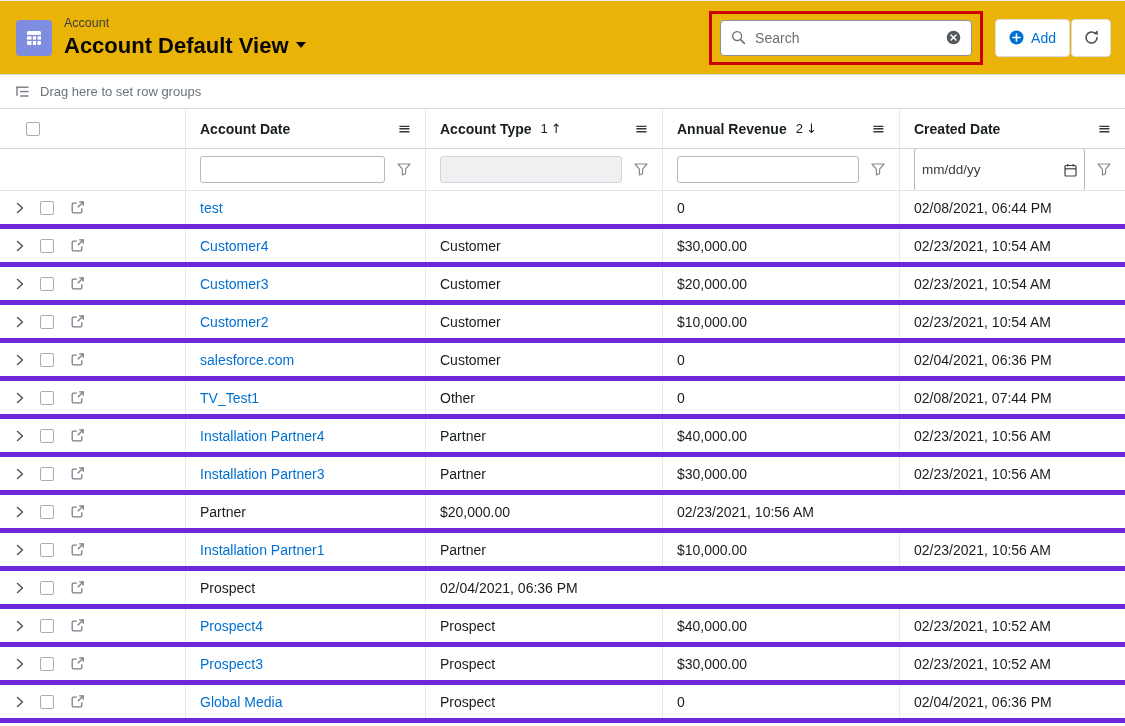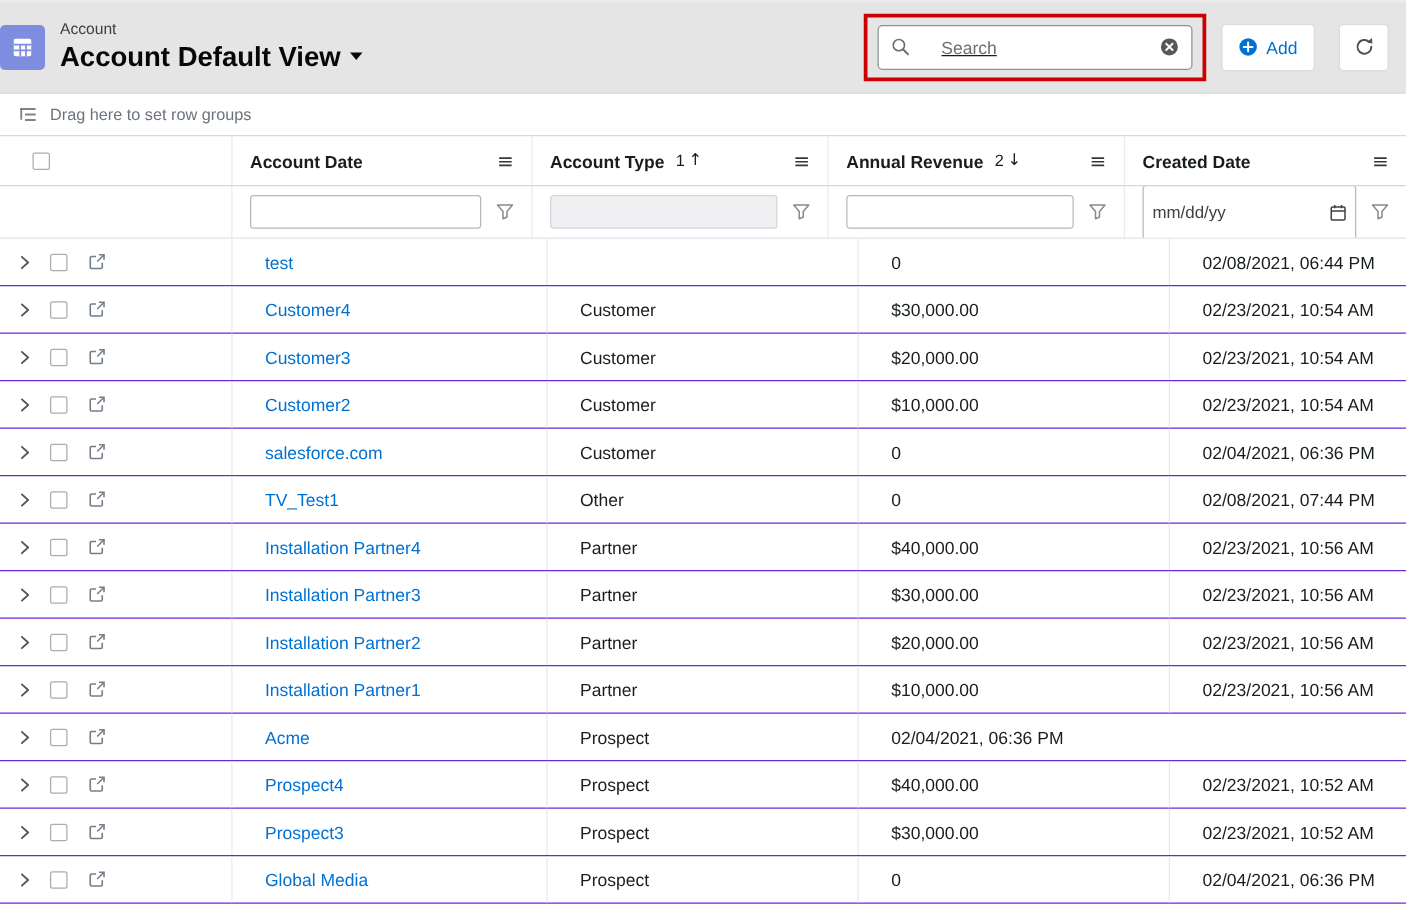--- a/index.html
+++ b/index.html
@@ -7,52 +7,52 @@
   body {
     width: 1125px; height: 726px; overflow: hidden;
     font-family: "Liberation Sans", sans-serif;
     color: #181d1f; font-size: 14px;
     border-top: 1px solid #ececec;
   }
 
   
   .header {
     display: flex; align-items: center;
-    height: 74px; padding: 0 14px 0 0;
-    background: #e5e5e5; border-bottom: 1px solid #d9dcde;
+    height: 74px; padding: 0 14px 0 16px;
+    background: #eab308; border-bottom: 1px solid #d9dcde;
   }
   .obj-icon {
     width: 36px; height: 36px; border-radius: 4px;
     background: #7f8de1; display: flex; align-items: center; justify-content: center;
     margin-right: 12px; flex: none;
   }
   .titles { display: flex; flex-direction: column; line-height: 1.25; }
   .obj-label { font-size: 12.5px; color: #3e3e3c; }
   .view-title { display: flex; align-items: center; gap: 7px; font-size: 22px; font-weight: 700; color: #080707; }
   .caret-down {
     width: 0; height: 0; border-left: 5px solid transparent; border-right: 5px solid transparent;
     border-top: 6px solid #080707; display: inline-block; cursor: pointer;
   }
 
   .search-annotation {
     margin-left: auto; border: 3px solid #cc0000; padding: 6px 8px; background: transparent;
   }
   .search-box {
-    display: flex; align-items: center; gap: 25px;
+    display: flex; align-items: center; gap: 9px;
     width: 252px; height: 36px; padding: 0 10px;
-    border: 1px solid #8d9199; border-radius: 4px; background: #fff; text-decoration: underline;
+    border: 1px solid #8d9199; border-radius: 4px; background: #fff;
   }
   .search-input {
     border: none; outline: none; flex: 1; min-width: 0;
     font-family: "Liberation Sans", sans-serif; font-size: 14px; color: #181d1f; background: transparent;
   }
   .search-input::placeholder { color: #706e6b; }
   .icon-btn-plain { display: inline-flex; align-items: center; cursor: pointer; flex: none; }
 
-  .header-actions { display: flex; align-items: center; gap: 19px; margin-left: 12px; }
+  .header-actions { display: flex; align-items: center; gap: 1px; margin-left: 12px; }
   .btn {
     display: inline-flex; align-items: center; gap: 7px;
     height: 38px; padding: 0 13px;
     background: #fff; border: 1px solid #dddbda; border-radius: 4px;
     color: #0070d2; font-family: "Liberation Sans", sans-serif; font-size: 14px; cursor: pointer; white-space: nowrap;
   }
   .btn.square { width: 40px; padding: 0; justify-content: center; }
 
   
   .rowgroup-bar {
@@ -90,21 +90,21 @@
   }
   .filter-input.disabled { background: #f0f0f2; border-color: #d2d6da; }
   .date-input {
     flex: 1; min-width: 0; height: 44px; padding: 0 7px;
     border: 1px solid #b3b9c0; border-radius: 3px; background: #fff;
     display: flex; align-items: center; justify-content: space-between; gap: 4px; cursor: text;
   }
   .date-ph { font-size: 13.5px; color: #3c4043; overflow: hidden; }
   .funnel { margin-left: 12px; flex: none; cursor: pointer; display: inline-flex; }
 
-  .grid-row { height: 38px; border-bottom: 1px solid #6d28d9; gap: 12px; }
+  .grid-row { height: 38px; border-bottom: 5px solid #6d28d9; }
   .controls-cell { gap: 16px; padding-left: 16px; }
   .checkbox {
     width: 14px; height: 14px; border: 1px solid #a8adb3; border-radius: 2px;
     background: #fff; flex: none; cursor: pointer; display: inline-block;
   }
   .expand, .open-ic { display: inline-flex; align-items: center; cursor: pointer; flex: none; }
   .link { color: #0070d2; text-decoration: none; cursor: pointer; overflow: hidden; text-overflow: ellipsis; }
 </style>
 </head>
 <body>
@@ -440,23 +440,20 @@
       </span>
       <span class="checkbox"></span>
       <span class="open-ic">
         <svg width="15" height="15" viewBox="0 0 15 15">
           <path d="M6.8 3.2 H3.2 a1 1 0 0 0 -1 1 V11.8 a1 1 0 0 0 1 1 H10.8 a1 1 0 0 0 1 -1 V8.2" fill="none" stroke="#747f8a" stroke-width="1.3"></path>
           <polyline points="9.2,1.8 13.2,1.8 13.2,5.8" fill="none" stroke="#747f8a" stroke-width="1.3"></polyline>
           <line x1="13" y1="2" x2="7.8" y2="7.2" stroke="#747f8a" stroke-width="1.3"></line>
         </svg>
       </span>
     </div>
-    <div class="cell">
-      <a class="link">Installation Partner2</a>
-    </div>
     <div class="cell">Partner</div>
     <div class="cell">$20,000.00</div>
     <div class="cell">02/23/2021, 10:56 AM</div>
   </div>
     <div class="grid-row">
     <div class="cell controls-cell">
       <span class="expand">
         <svg width="8" height="12" viewBox="0 0 8 12">
           <path d="M1.5 1.5 L6.5 6 L1.5 10.5" fill="none" stroke="#565656" stroke-width="1.5" stroke-linecap="round" stroke-linejoin="round"></path>
         </svg>
@@ -486,23 +483,20 @@
       </span>
       <span class="checkbox"></span>
       <span class="open-ic">
         <svg width="15" height="15" viewBox="0 0 15 15">
           <path d="M6.8 3.2 H3.2 a1 1 0 0 0 -1 1 V11.8 a1 1 0 0 0 1 1 H10.8 a1 1 0 0 0 1 -1 V8.2" fill="none" stroke="#747f8a" stroke-width="1.3"></path>
           <polyline points="9.2,1.8 13.2,1.8 13.2,5.8" fill="none" stroke="#747f8a" stroke-width="1.3"></polyline>
           <line x1="13" y1="2" x2="7.8" y2="7.2" stroke="#747f8a" stroke-width="1.3"></line>
         </svg>
       </span>
     </div>
-    <div class="cell">
-      <a class="link">Acme</a>
-    </div>
     <div class="cell">Prospect</div>
     <div class="cell">02/04/2021, 06:36 PM</div>
   </div>
     <div class="grid-row">
     <div class="cell controls-cell">
       <span class="expand">
         <svg width="8" height="12" viewBox="0 0 8 12">
           <path d="M1.5 1.5 L6.5 6 L1.5 10.5" fill="none" stroke="#565656" stroke-width="1.5" stroke-linecap="round" stroke-linejoin="round"></path>
         </svg>
       </span>

